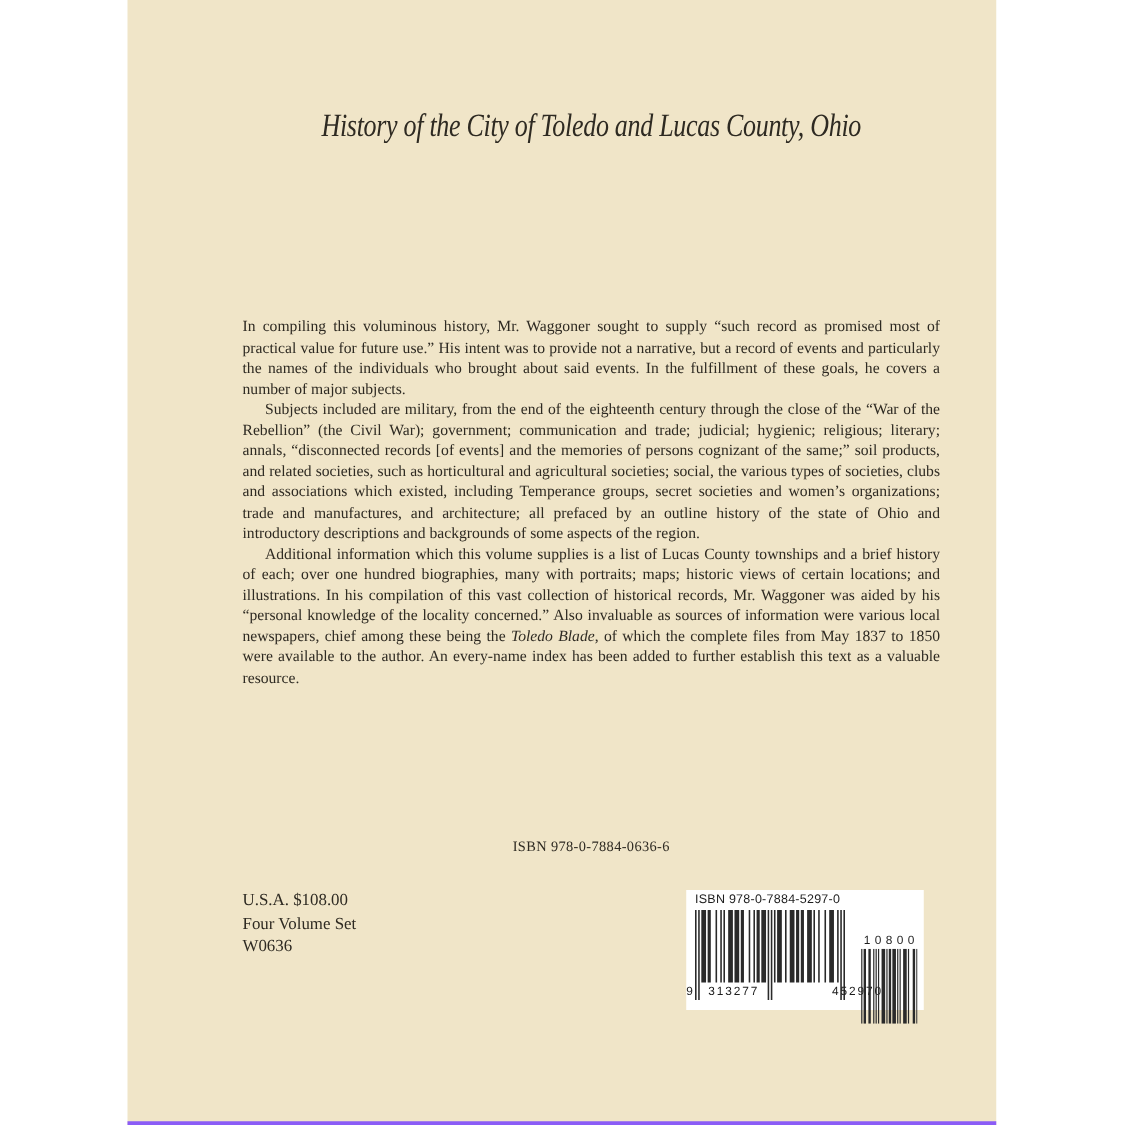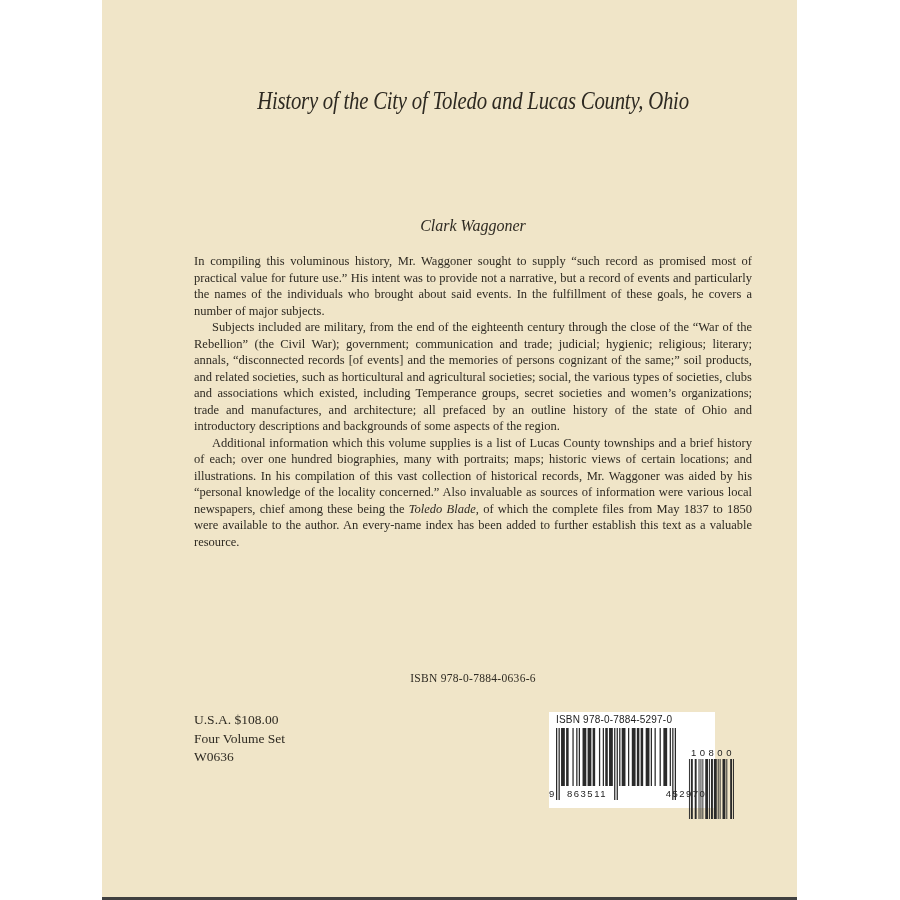--- a/index.html
+++ b/index.html
@@ -5,21 +5,21 @@
   html,body{margin:0;padding:0;}
   body{
     width:900px;height:900px;background:#ffffff;
     font-family:"Liberation Serif", serif;
     overflow:hidden;
   }
   .page{position:relative;width:900px;height:900px;background:#ffffff;}
   .cover{
     position:absolute;left:102px;top:0;width:695px;height:900px;
     background:var(--cover-bg,#f0e5c8);
-    border-bottom:3px solid #404040;box-sizing:border-box;
+    border-bottom:3px solid #8b5cf6;box-sizing:border-box;
   }
   .title{
     position:absolute;left:92px;right:45px;top:86px;
     text-align:center;font-style:italic;font-size:26px;
     color:var(--ink,#2e2a22);white-space:nowrap;
     transform:scaleX(0.8);letter-spacing:-0.3px;
   }
   .volume{
     position:absolute;left:92px;right:45px;top:151px;
     text-align:center;font-style:italic;font-size:19px;color:var(--ink,#2e2a22);
@@ -38,21 +38,21 @@
   .it{font-style:italic;}
   .isbn-line{
     position:absolute;left:92px;right:45px;top:672px;
     text-align:center;font-size:11.5px;letter-spacing:0.3px;color:var(--ink,#2e2a22);
   }
   .price-block{
     position:absolute;left:92px;top:711px;
     font-size:13.5px;line-height:18.5px;color:var(--ink,#2e2a22);
   }
   .barcode-box{
-    position:absolute;left:447px;top:712px;width:166px;height:96px;
+    position:absolute;left:447px;top:712px;width:190px;height:96px;
     background:var(--bc-bg,#ffffff);
   }
   .bc-isbn{
     position:absolute;left:7px;top:2px;
     font-family:"Liberation Sans", sans-serif;font-size:10px;
     letter-spacing:0.2px;color:#1d1d1d;white-space:nowrap;
   }
   .bc-main{position:absolute;left:7px;top:16px;width:120px;height:72px;}
   .bc-main svg{position:absolute;left:0;top:0;}
   .bc-d{
@@ -78,21 +78,20 @@
 </style>
 </head>
 <body>
 
 <div class="page">
   <div class="cover">
 
     <div class="title">History of the City of Toledo and Lucas County, Ohio</div>
 
 
-    <div class="author">Clark Waggoner</div>
 
     <div class="body-text">
       <p>In compiling this voluminous history, Mr. Waggoner sought to supply “such record as promised most of practical value for future use.” His intent was to provide not a narrative, but a record of events and particularly the names of the individuals who brought about said events. In the fulfillment of these goals, he covers a number of major subjects.</p>
       <p class="ind">Subjects included are military, from the end of the eighteenth century through the close of the “War of the Rebellion” (the Civil War); government; communication and trade; judicial; hygienic; religious; literary; annals, “disconnected records [of events] and the memories of persons cognizant of the same;” soil products, and related societies, such as horticultural and agricultural societies; social, the various types of societies, clubs and associations which existed, including Temperance groups, secret societies and women’s organizations; trade and manufactures, and architecture; all prefaced by an outline history of the state of Ohio and introductory descriptions and backgrounds of some aspects of the region.</p>
       <p class="ind"><span>Additional information which this volume supplies is a list of Lucas County townships and a brief history of each; over one hundred biographies, many with portraits; maps; historic views of certain locations; and illustrations. In his compilation of this vast collection of historical records, Mr. Waggoner was aided by his “personal knowledge of the locality concerned.” Also invaluable as sources of information were various local newspapers, chief among these being the </span><span class="it">Toledo Blade</span><span>, of which the complete files from May 1837 to 1850 were available to the author. An every-name index has been added to further establish this text as a valuable resource.</span></p>
     </div>
 
     <div class="isbn-line">ISBN 978-0-7884-0636-6</div>
 
     <div class="price-block">
@@ -130,21 +129,21 @@
             <rect x="89.68" y="0" width="3.79" height="58" fill="#2a2a2a"></rect>
             <rect x="94.74" y="0" width="1.26" height="58" fill="#2a2a2a"></rect>
             <rect x="98.53" y="0" width="1.26" height="58" fill="#2a2a2a"></rect>
             <rect x="103.58" y="0" width="1.26" height="58" fill="#2a2a2a"></rect>
             <rect x="107.37" y="0" width="3.79" height="58" fill="#2a2a2a"></rect>
             <rect x="113.68" y="0" width="1.26" height="58" fill="#2a2a2a"></rect>
             <rect x="116.21" y="0" width="1.26" height="72" fill="#2a2a2a"></rect>
             <rect x="118.74" y="0" width="1.26" height="72" fill="#2a2a2a"></rect>
           </svg>
         <span class="bc-d lead">9</span>
-        <span class="bc-d g1">863511</span>
+        <span class="bc-d g1">313277</span>
         <span class="bc-d g2">452970</span>
       </div>
       <div class="bc-addon">
         <div class="bc-addon-num">10800</div>
         <svg id="bars-addon" width="46" height="60">
             <rect x="0.96" y="0" width="0.96" height="60" fill="#2a2a2a"></rect>
             <rect x="2.88" y="0" width="1.92" height="60" fill="#2a2a2a"></rect>
             <rect x="6.71" y="0" width="1.92" height="60" fill="#2a2a2a"></rect>
             <rect x="10.54" y="0" width="0.96" height="60" fill="#2a2a2a"></rect>
             <rect x="12.46" y="0" width="0.96" height="60" fill="#2a2a2a"></rect>

